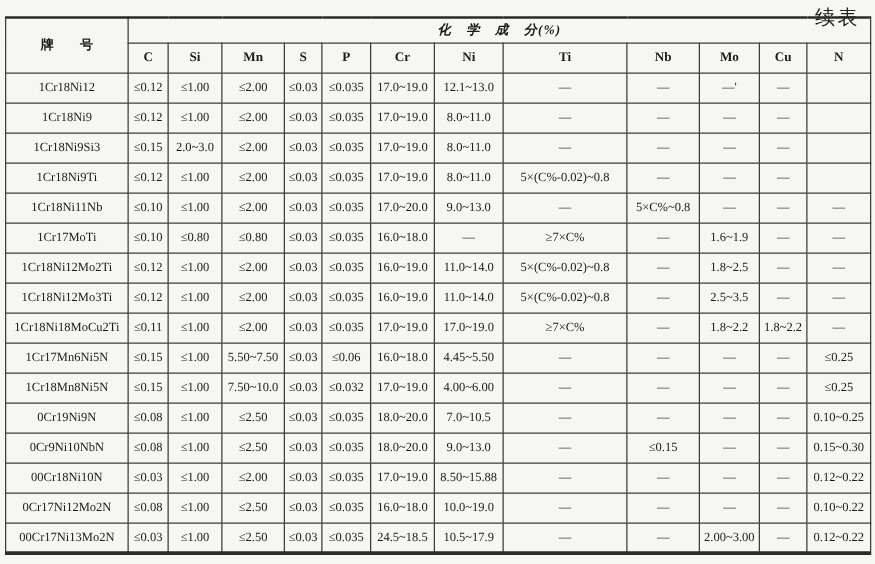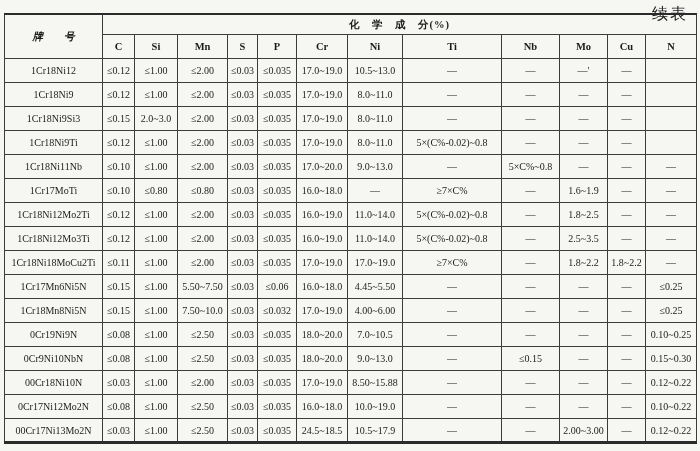--- a/index.html
+++ b/index.html
@@ -46,24 +46,24 @@
     white-space: nowrap;
   }
   table.comp thead th {
     font-weight: bold;
     font-size: 10.5px;
   }
   th.comp-span {
     height: 19px;
     letter-spacing: 1px;
     font-size: 11px;
+    font-style: italic;
   }
   th.grade-head {
     font-size: 11px;
-    font-style: italic;
   }
   tr.elem-row th {
     height: 23px;
   }
   tbody tr {
     height: 24px;
   }
   td.grade {
     font-size: 9.5px;
   }
@@ -116,21 +116,21 @@
   <tbody>
 
   <tr>
         <td class="grade">1Cr18Ni12</td>
         <td>≤0.12</td>
         <td>≤1.00</td>
         <td>≤2.00</td>
         <td>≤0.03</td>
         <td>≤0.035</td>
         <td>17.0~19.0</td>
-        <td>10.5~13.0</td>
+        <td>12.1~13.0</td>
         <td class="formula">—</td>
         <td class="formula">—</td>
         <td>—'</td>
         <td>—</td>
         <td></td>
       </tr>
       <tr>
         <td class="grade">1Cr18Ni9</td>
         <td>≤0.12</td>
         <td>≤1.00</td>

